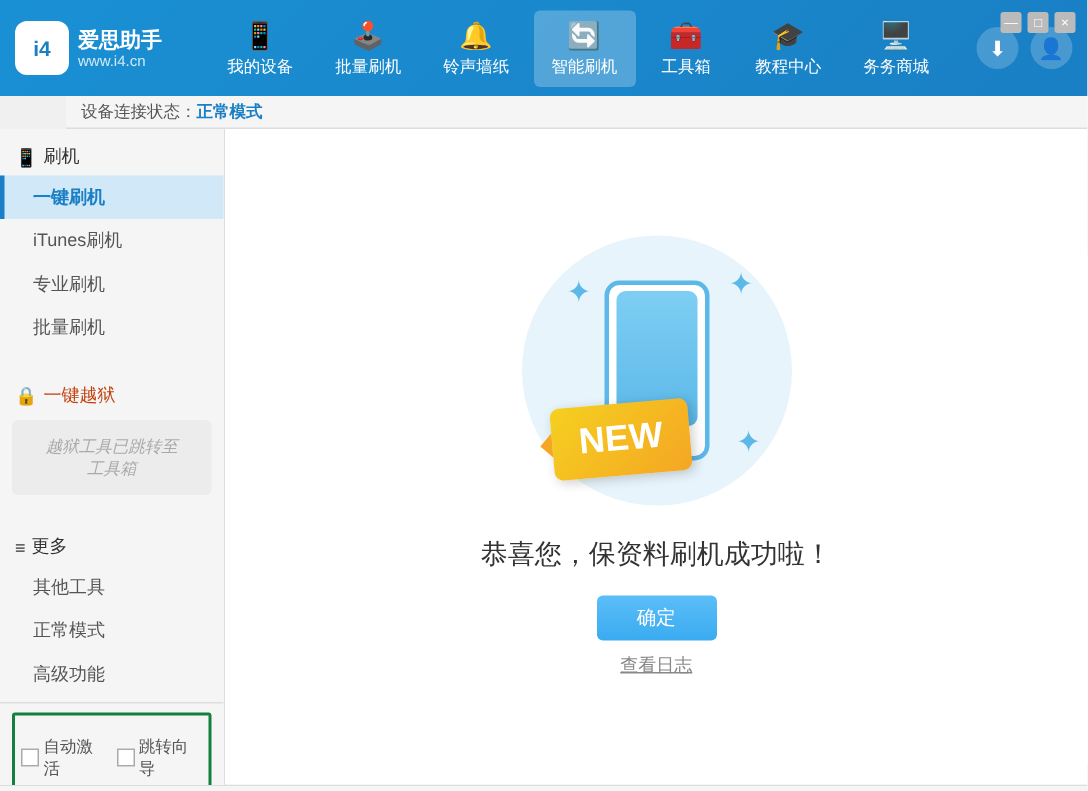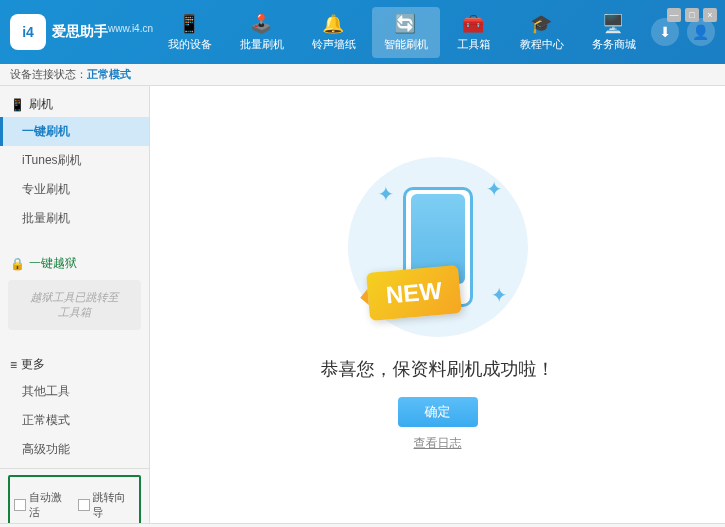--- a/index.html
+++ b/index.html
@@ -3,21 +3,21 @@
   <meta charset="utf-8">
   <style>
     * { margin: 0; padding: 0; box-sizing: border-box; }
     body { width: 725px; height: 527px; font-family: 'Microsoft YaHei', SimHei, Arial, sans-serif; font-size: 12px; overflow: hidden; background: #f0f0f0; }
 
     
     .header { background: linear-gradient(135deg, #1a90d4, #1a7fc4); height: 64px; display: flex; align-items: center; padding: 0 10px; color: white; }
     .logo-area { display: flex; align-items: center; gap: 6px; min-width: 110px; }
     .logo-icon { width: 36px; height: 36px; background: white; border-radius: 8px; display: flex; align-items: center; justify-content: center; }
     .logo-icon span { color: #1a7fc4; font-weight: bold; font-size: 14px; }
-    .logo-text { display: flex; flex-direction: row; }
+    .logo-text { display: flex; flex-direction: column; }
     .logo-title { font-size: 14px; font-weight: bold; color: white; }
     .logo-url { font-size: 10px; color: rgba(255,255,255,0.8); }
     .nav-items { display: flex; flex: 1; justify-content: center; gap: 4px; }
     .nav-item { display: flex; flex-direction: column; align-items: center; padding: 6px 12px; cursor: pointer; border-radius: 4px; color: white; min-width: 60px; }
     .nav-item.active { background: rgba(255,255,255,0.25); }
     .nav-icon { font-size: 18px; margin-bottom: 2px; }
     .nav-label { font-size: 11px; }
     .header-right { display: flex; gap: 8px; align-items: center; }
     .header-btn { width: 28px; height: 28px; background: rgba(255,255,255,0.2); border-radius: 50%; display: flex; align-items: center; justify-content: center; color: white; cursor: pointer; font-size: 14px; }
 
@@ -55,21 +55,21 @@
     .bottom-bar { height: 30px; background: #f5f5f5; border-top: 1px solid #ddd; display: flex; align-items: center; justify-content: space-between; padding: 0 10px; font-size: 11px; color: #666; }
 
     
     .device-panel { padding: 6px 8px; border-top: 1px solid #ddd; margin-top: auto; }
     .auto-activate-row { display: flex; align-items: flex-end; gap: 6px; margin-bottom: 6px; border: 2px solid #15803d; padding: 13px 4px; border-radius: 2px; }
     .checkbox-label { display: flex; align-items: center; gap: 3px; font-size: 11px; color: #555; cursor: pointer; }
     .checkbox { width: 12px; height: 12px; border: 1px solid #aaa; background: white; flex-shrink: 0; }
     .device-info { display: flex; align-items: flex-start; gap: 6px; padding: 4px 0; }
 
     
-    .status-bar { background: #f5f5f5; height: 22px; display: flex; align-items: center; padding: 0 10px; font-size: 11px; color: #555; border-bottom: 1px solid #ddd; position: relative; }
+    .status-bar { background: #f5f5f5; height: 22px; display: flex; align-items: center; padding: 0 10px; font-size: 11px; color: #555; border-bottom: 1px solid #ddd; position: relative; margin-left: 44px; }
     .status-mode { color: #1a7fc4; font-weight: bold; }
   </style>
 </head>
 <body>
 
 <div style="position:relative;">
   <div style="position:absolute; top:8px; right:8px; display:flex; gap:4px; z-index:100;">
     <div style="width:14px;height:14px;background:#bbb;border-radius:2px;display:flex;align-items:center;justify-content:center;font-size:9px;color:white;cursor:pointer;">—</div>
     <div style="width:14px;height:14px;background:#bbb;border-radius:2px;display:flex;align-items:center;justify-content:center;font-size:9px;color:white;cursor:pointer;">□</div>
     <div style="width:14px;height:14px;background:#bbb;border-radius:2px;display:flex;align-items:center;justify-content:center;font-size:9px;color:white;cursor:pointer;">×</div>
@@ -149,21 +149,21 @@
         <div class="sidebar-item">
           <span>批量刷机</span>
         </div>
       </div>
 
       <div class="sidebar-divider"></div>
 
       <div class="sidebar-section">
         <div class="sidebar-group-header">
           <span style="margin-right:4px; color:#aaa;">🔒</span>
-          <span style="color:#15803d;">一键越狱</span>
+          <span style="color:#c2410c;">一键越狱</span>
         </div>
         <div class="disabled-section">
           <div class="disabled-content" style="white-space:pre-line;font-style:italic;">越狱工具已跳转至
 工具箱</div>
         </div>
       </div>
 
       <div class="sidebar-divider"></div>
 
       <div class="sidebar-section">

